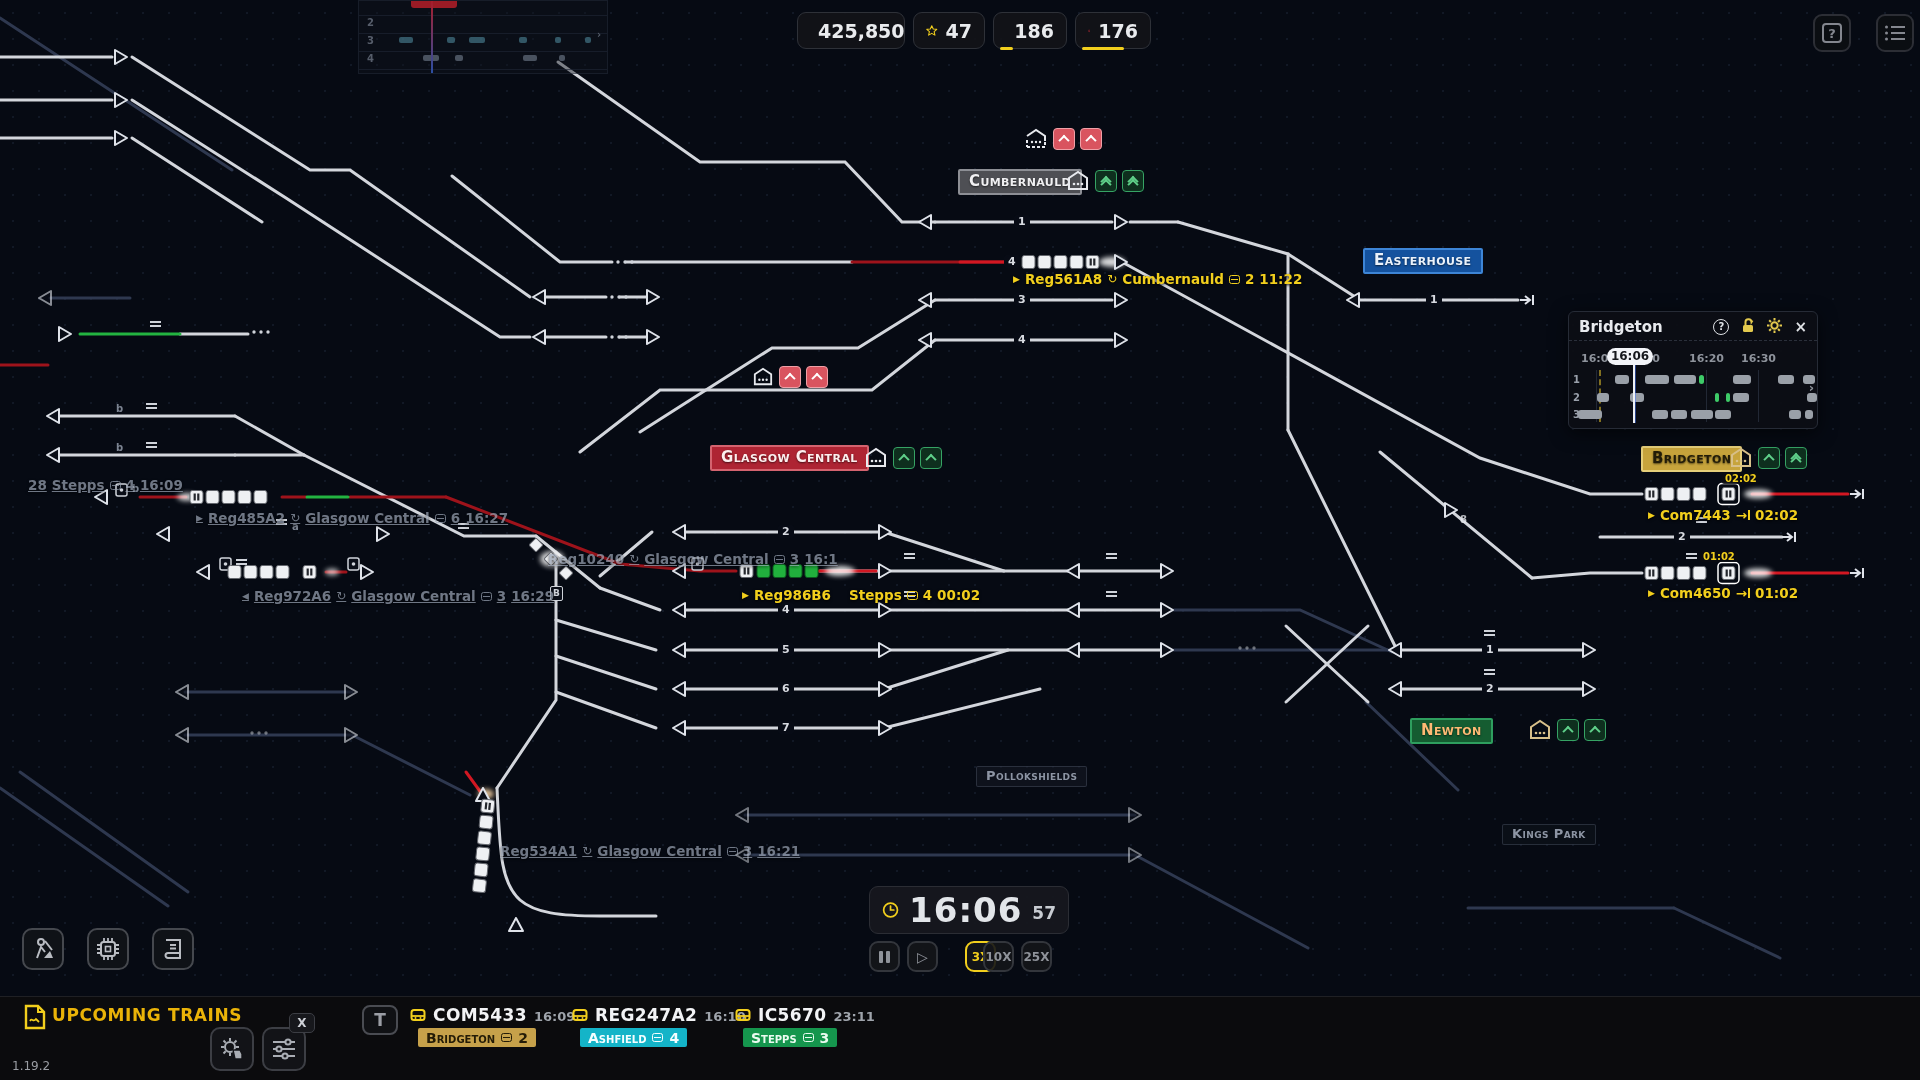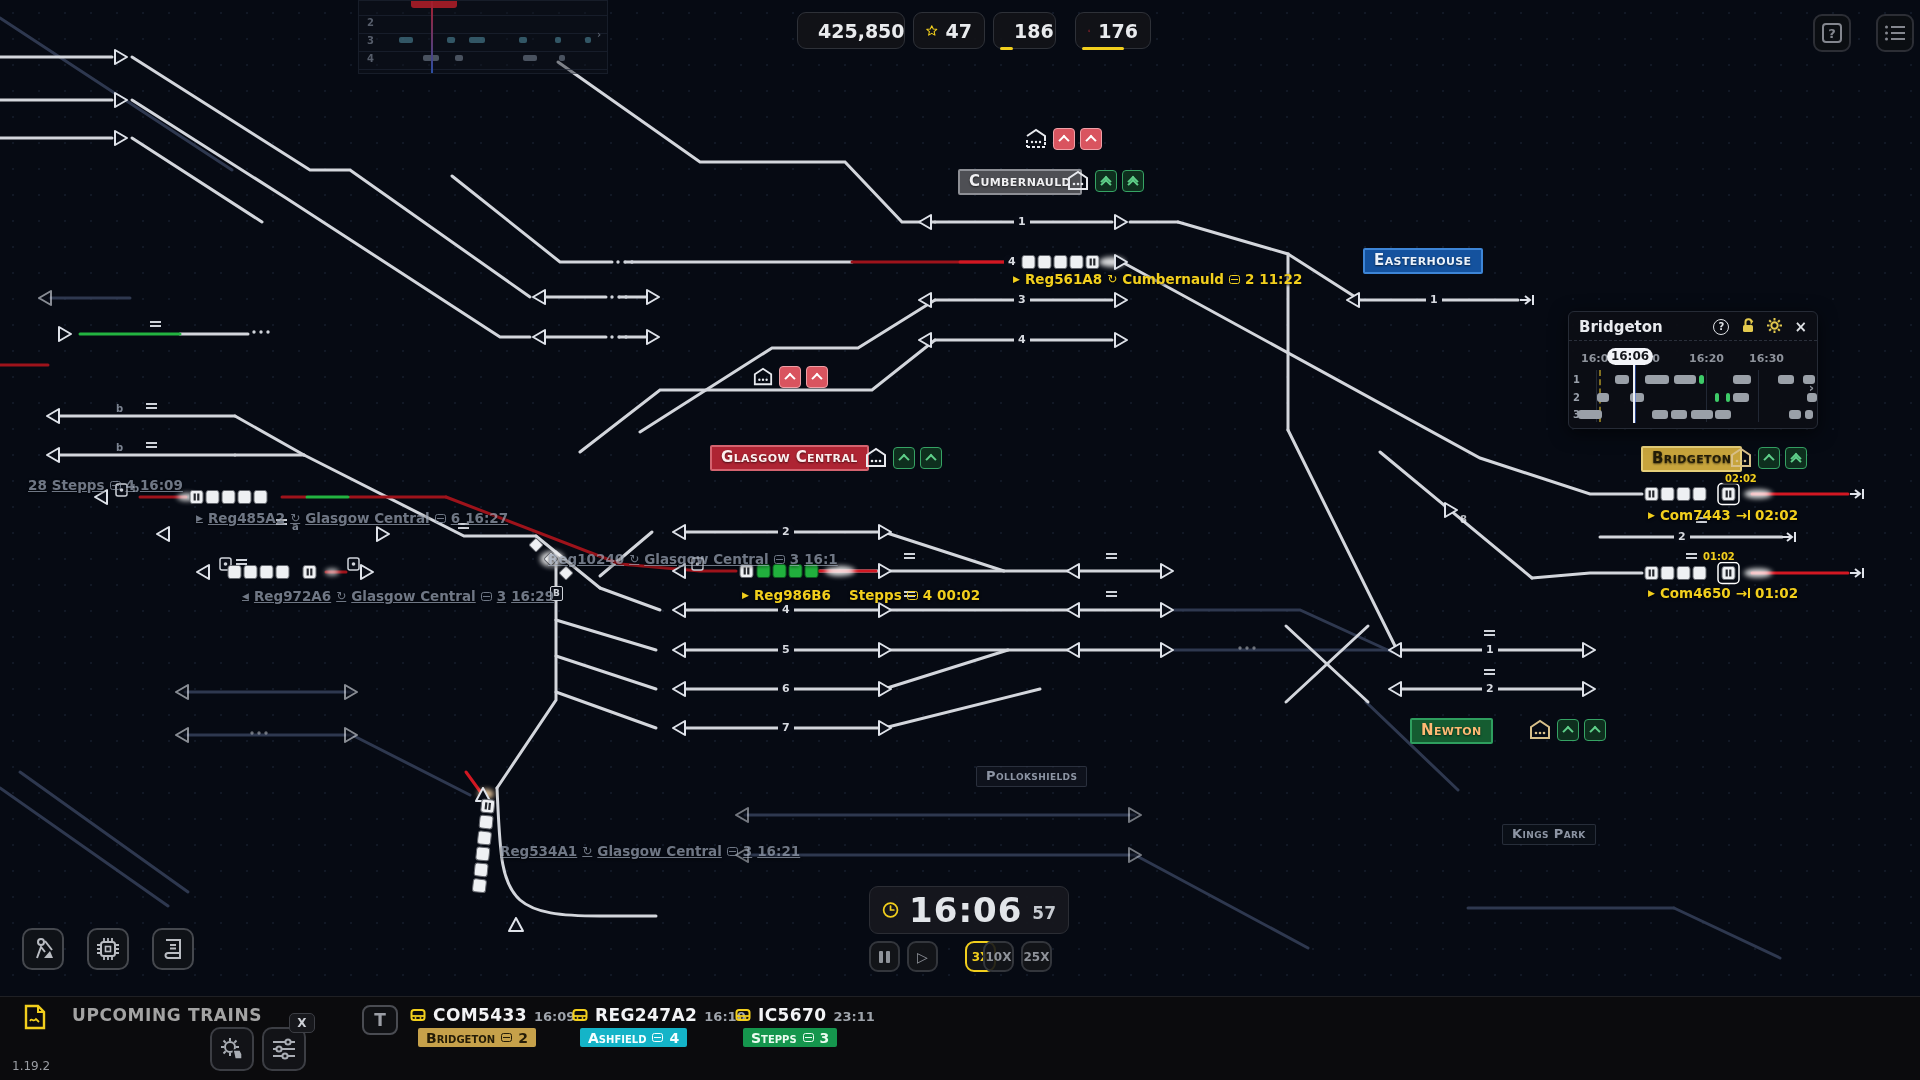--- a/index.html
+++ b/index.html
@@ -116,22 +116,22 @@
   .ip i { width:4px; height:12px; background:currentColor; border-radius:1px; }
 
   
   .mapbtn { position:absolute; top:928px; width:42px; height:42px; border:2px solid #45484e;
     border-radius:10px; background:rgba(18,20,25,.85); display:flex; align-items:center;
     justify-content:center; color:#b9bcc2; }
 
   
   #bottombar { position:absolute; left:0; top:996px; width:1920px; height:84px;
     background:#0b0b0d; border-top:1px solid #1f2024; z-index:10; }
-  #bottombar .bbtitle { position:absolute; left:52px; top:8px; color:#a3a3a3;
-    font-size:17px; font-weight:800; letter-spacing:.6px; text-transform:uppercase;margin-left:20px; }
+  #bottombar .bbtitle { position:absolute; left:52px; top:8px; color:#eab308;
+    font-size:17px; font-weight:800; letter-spacing:.6px; text-transform:uppercase; }
   .bbtn { position:absolute; top:30px; width:44px; height:44px; border:2px solid #3c3e44;
     border-radius:10px; background:#121317; display:flex; align-items:center;
     justify-content:center; color:#a9adb4; }
   .xbadge { position:absolute; left:289px; top:16px; width:26px; height:20px;
     background:#17181c; border:1.5px solid #3c3e44; border-radius:5px; color:#cfd2d8;
     font-size:12px; font-weight:800; text-align:center; line-height:18px; z-index:2; }
   .tglbtn { position:absolute; left:362px; top:8px; width:36px; height:30px;
     border:2px solid #4a4c52; border-radius:8px; color:#9b9ea5; font-size:17px;
     font-weight:800; text-align:center; line-height:27px; background:rgba(20,21,25,.6); }
   .uptrain { position:absolute; top:8px; display:flex; flex-direction:column; gap:3px; }
@@ -462,21 +462,21 @@
     <rect x="14" y="10" width="6" height="4" fill="#f2cf1d"></rect>
   </svg>
   <span>425,850</span>
 </div>
 <div class="badge" style="left:913px;width:72px">
   <svg width="22" height="21" viewBox="0 0 22 21">
     <path d="M11 1.5 L13.8 7.6 L20.5 8.3 L15.5 12.8 L17 19.3 L11 15.9 L5 19.3 L6.5 12.8 L1.5 8.3 L8.2 7.6 Z" fill="none" stroke="#f2cf1d" stroke-width="2" stroke-linejoin="round"></path>
   </svg>
   <span>47</span>
 </div>
-<div class="badge" style="left:993px;width:63px">
+<div class="badge" style="left:993px;width:74px">
   <svg width="20" height="20" viewBox="0 0 20 20">
     <rect x="2.5" y="1.5" width="15" height="14" rx="3.5" fill="none" stroke="#2fd24a" stroke-width="2.2"></rect>
     <path d="M3 9.5 H17" stroke="#2fd24a" stroke-width="2"></path>
     <circle cx="7" cy="12.5" r="1.3" fill="#2fd24a"></circle>
         <circle cx="13" cy="12.5" r="1.3" fill="#2fd24a"></circle>
     <path d="M6 18.5 L8 16 M14 18.5 L12 16" stroke="#2fd24a" stroke-width="1.8"></path>
   </svg>
   <span>186</span>
   <i class="ubar" style="width:13px"></i>
 </div>
@@ -727,21 +727,21 @@
               <path d="M7.5 0 V2.5 M7.5 12.5 V15 M0 7.5 H2.5 M12.5 7.5 H15 M2.2 2.2 L4 4 M11 11 L12.8 12.8 M12.8 2.2 L11 4 M4 11 L2.2 12.8"></path>
             </g>
           </svg>
     </span>
     <span class="hic" style="font-size:15px">×</span>
   </div>
   <div class="ticks">
     <span style="left:12px">16:00</span>
     <span style="left:56px">16:10</span>
     <span style="left:120px">16:20</span>
-    <span style="left:180px">16:30</span>
+    <span style="left:172px">16:30</span>
   </div>
   <div class="nowpill">16:06</div>
   <div class="nowline"></div>
   <div class="tl-grid" style="left:27px"></div>
       <div class="tl-grid" style="left:137px"></div>
       <div class="tl-grid" style="left:189px"></div>
   <div class="tl-ydash"></div>
   <div class="tl-row" style="top:62px">
     <span class="rl">1</span>
         <div class="blk" style="left: 46px; width: 14px;"></div>

